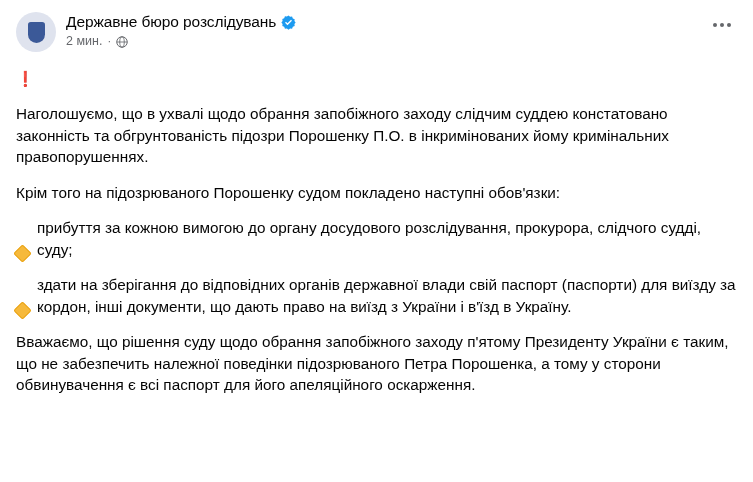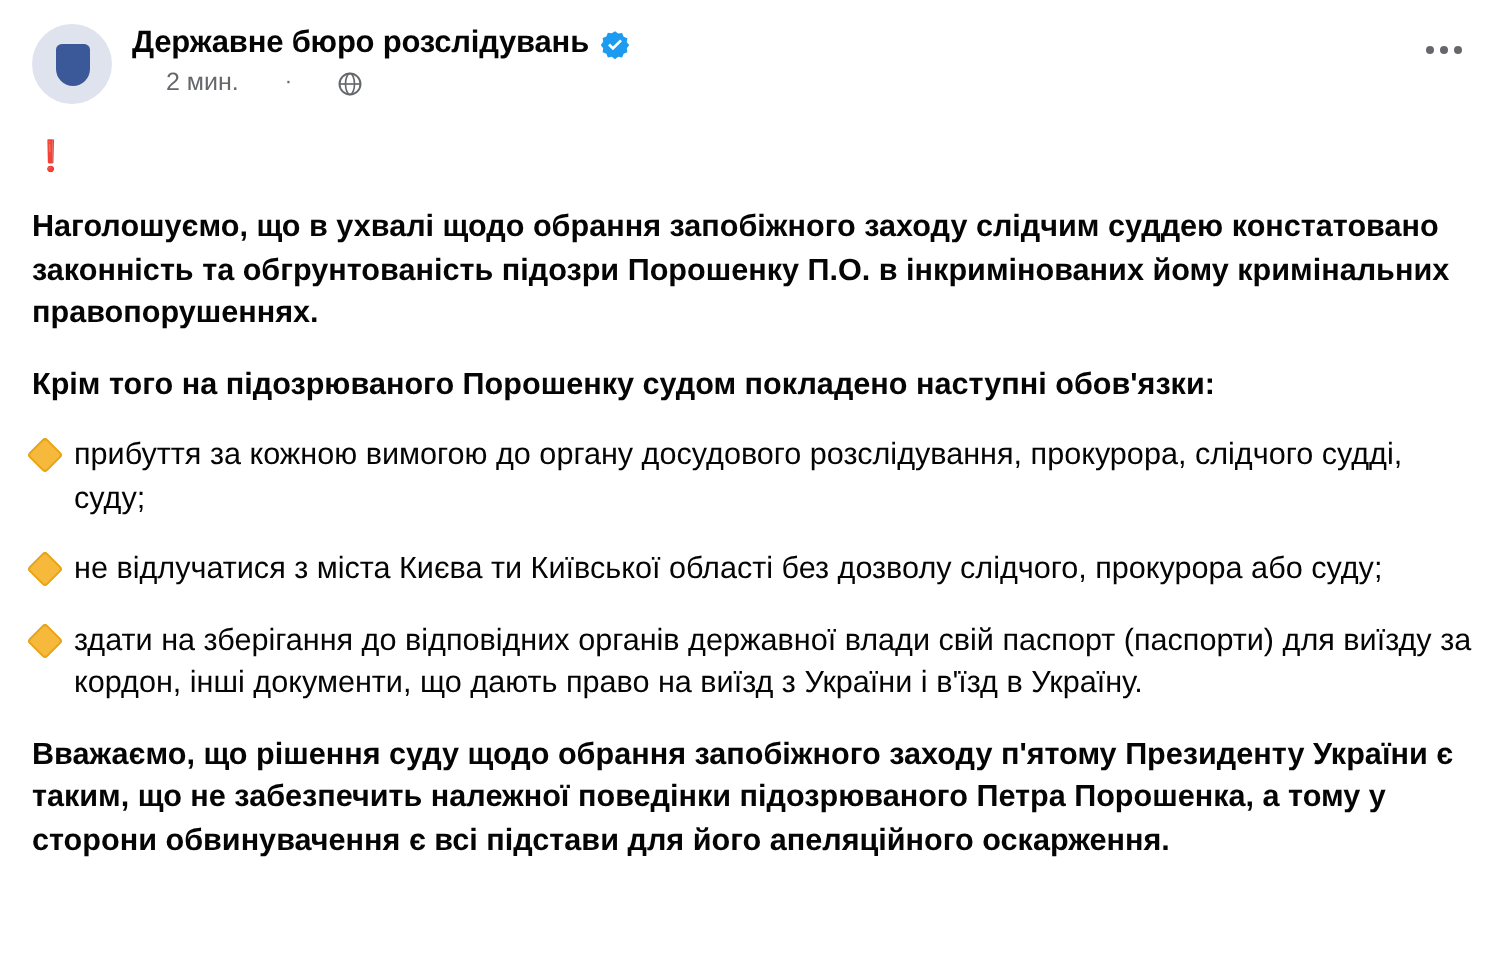--- a/index.html
+++ b/index.html
@@ -53,38 +53,37 @@
     padding-top: 1px;
   }
   .name-row {
     display: flex;
     align-items: center;
     gap: 5px;
     line-height: 18px;
   }
   .page-name {
     font-size: 15.5px;
-    font-weight: bold;
+    font-weight: normal;
     color: #050505;
     letter-spacing: -0.1px;
   }
   .verified {
     width: 15px;
     height: 15px;
     flex: 0 0 15px;
     display: inline-block;
   }
   .meta-row {
     display: flex;
     align-items: center;
-    gap: 23px;
+    gap: 5px;
     margin-top: 3px;
     color: #65676b;
     font-size: 12.5px;
-    margin-left: 17px;
   }
   .dot-sep {
     font-size: 11px;
     line-height: 11px;
     color: #65676b;
   }
   .globe-icon {
     width: 12px;
     height: 12px;
     display: inline-block;
@@ -112,41 +111,40 @@
     display: block;
   }
   .post-body {
     margin-top: 10px;
     font-size: 15.3px;
     line-height: 21.5px;
     color: #050505;
   }
   .para {
     margin: 0 0 14px 0;
-    font-weight: bold;
   }
   .para:last-child {
     margin-bottom: 0;
   }
   .title-line {
     font-weight: bold;
     margin-bottom: 14px;
     display: flex;
     align-items: flex-start;
     gap: 7px;
   }
   .excl {
     color: #e4403a;
     font-size: 15px;
     line-height: 21px;
     flex: 0 0 auto;
   }
   .bullet-item {
     display: flex;
-    align-items: flex-start;
+    align-items: flex-end;
     gap: 8px;
     margin-bottom: 14px;
   }
   .diamond {
     flex: 0 0 13px;
     width: 13px;
     height: 13px;
     margin-top: 4px;
     background: #f6b93b;
     transform: rotate(45deg);
@@ -204,23 +202,19 @@
 
     <p class="para">Наголошуємо, що в ухвалі щодо обрання запобіжного заходу слідчим суддею констатовано законність та обгрунтованість підозри Порошенку П.О. в інкримінованих йому кримінальних правопорушеннях.</p>
     <p class="para">Крім того на підозрюваного Порошенку судом покладено наступні обов'язки:</p>
 
     <div class="bullet-item">
       <span class="diamond"></span>
       <span class="bullet-text">прибуття за кожною вимогою до органу досудового розслідування, прокурора, слідчого судді, суду;</span>
     </div>
     <div class="bullet-item">
       <span class="diamond"></span>
-      <span class="bullet-text">не відлучатися з міста Києва ти Київської області без дозволу слідчого, прокурора або суду;</span>
-    </div>
-    <div class="bullet-item">
-      <span class="diamond"></span>
       <span class="bullet-text">здати на зберігання до відповідних органів державної влади свій паспорт (паспорти) для виїзду за кордон, інші документи, що дають право на виїзд з України і в'їзд в Україну.</span>
     </div>
 
-    <p class="para">Вважаємо, що рішення суду щодо обрання запобіжного заходу п'ятому Президенту України є таким, що не забезпечить належної поведінки підозрюваного Петра Порошенка, а тому у сторони обвинувачення є всі підстави для його апеляційного оскарження.</p>
+    <p class="para">Вважаємо, що рішення суду щодо обрання запобіжного заходу п'ятому Президенту України є таким, що не забезпечить належної поведінки підозрюваного Петра Порошенка, а тому у сторони обвинувачення є всі паспорт для його апеляційного оскарження.</p>
   </div>
 
 </div>
 
 </body></html>

